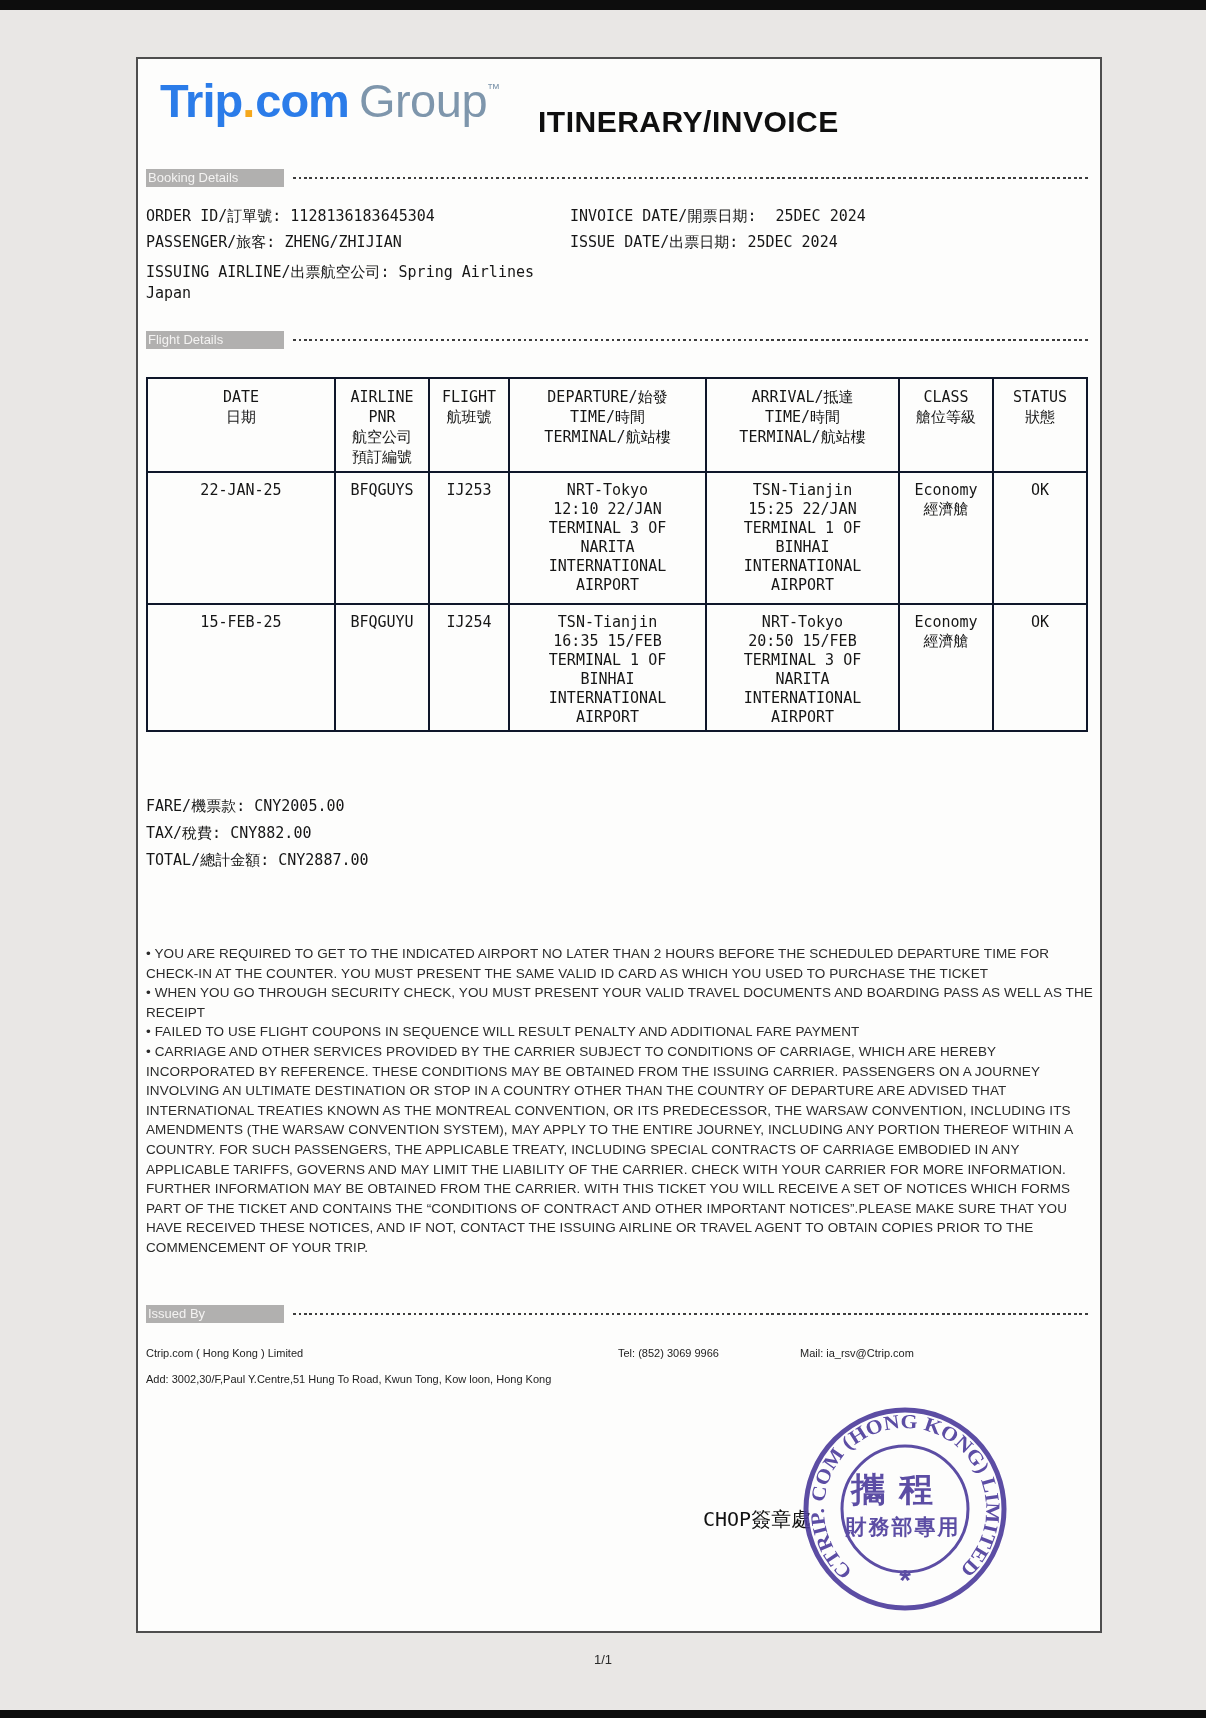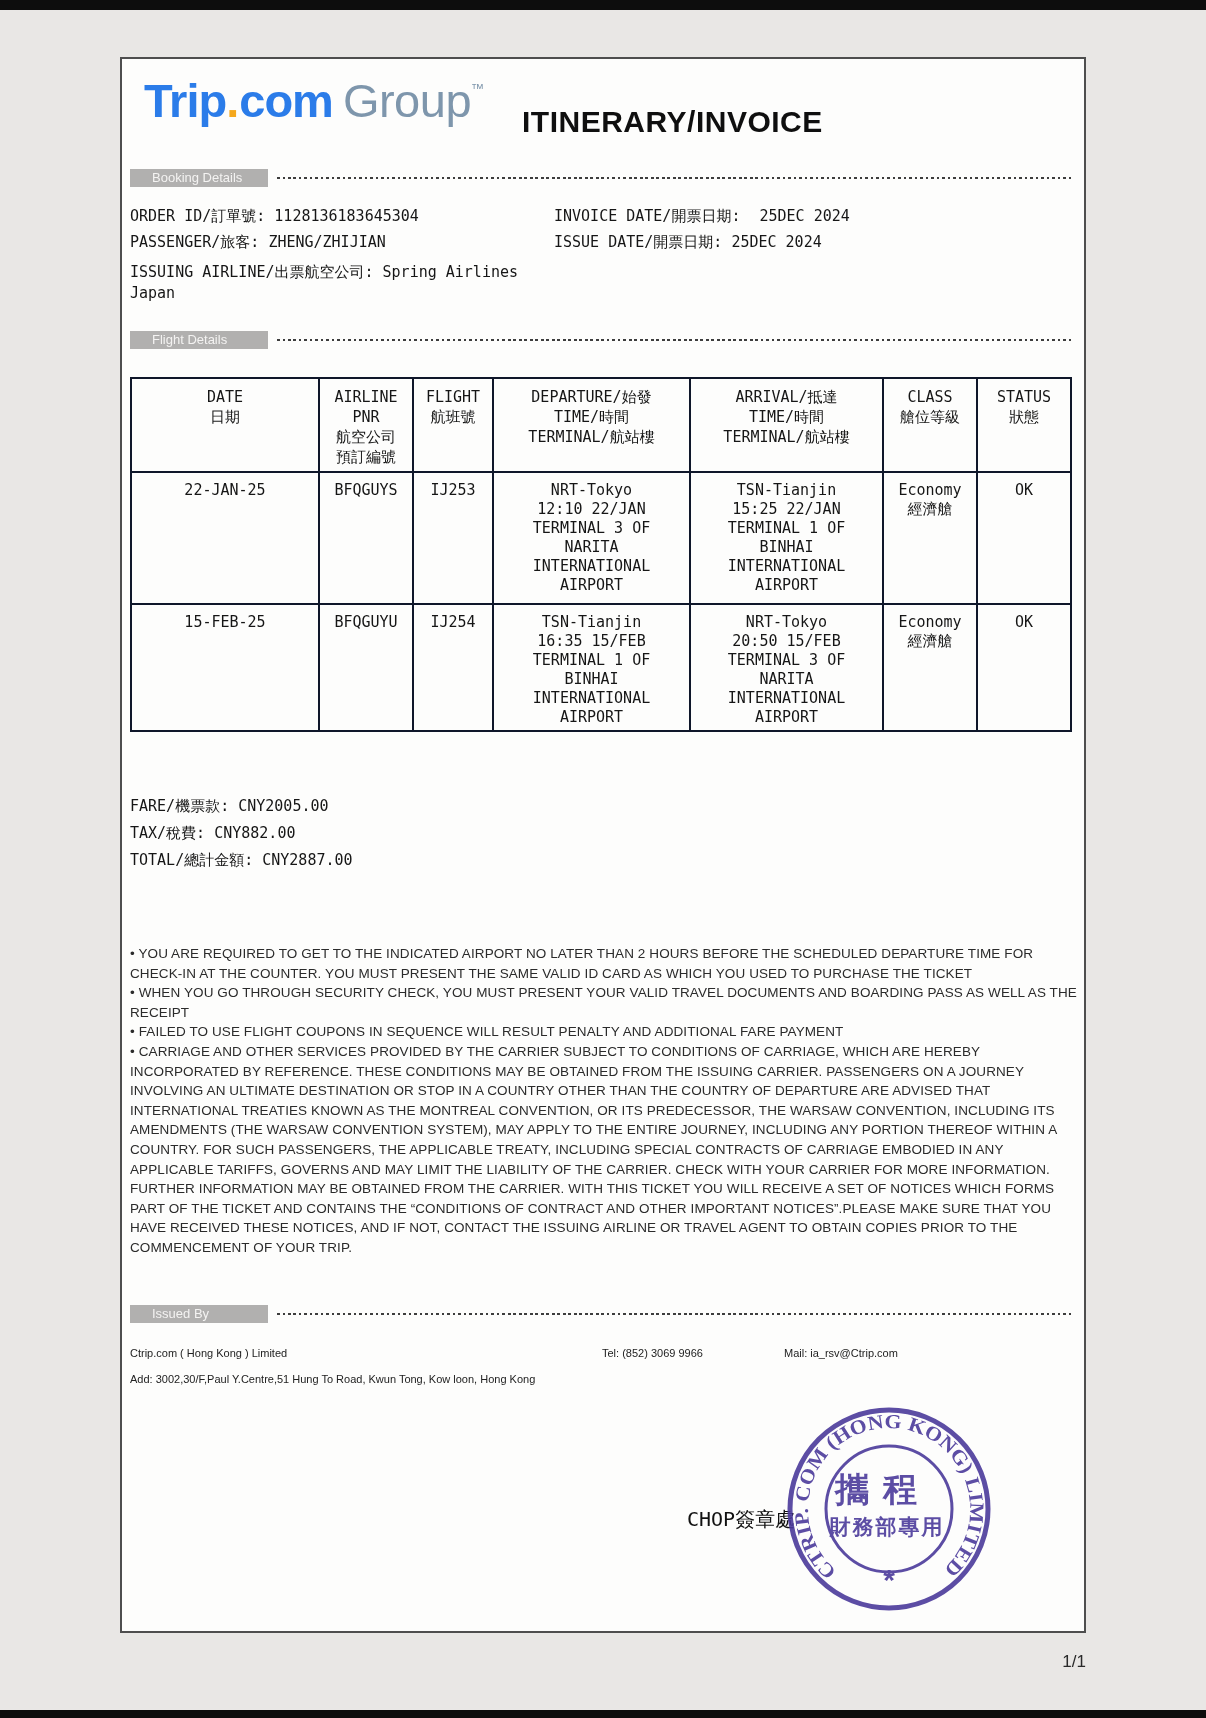--- a/index.html
+++ b/index.html
@@ -7,40 +7,40 @@
     width:1206px;height:1718px;position:relative;
     background:#e9e7e5;
     font-family:"Liberation Sans","DejaVu Sans",sans-serif;
     overflow:hidden;
   }
   .bar-top,.bar-bottom{position:absolute;left:0;width:1206px;background:#0d0d0d;}
   .bar-top{top:0;height:10px;}
   .bar-bottom{top:1710px;height:8px;}
 
   .page{
-    position:absolute;left:120px;top:57px;width:966px;height:1576px;
+    position:absolute;left:136px;top:57px;width:966px;height:1576px;
     background:#fdfdfc;border:2px solid #4e4e4e;box-sizing:border-box;
   }
 
   
   .logo{position:absolute;left:22px;top:16px;font-size:47px;line-height:1.1;white-space:nowrap;}
   .logo .trip,.logo .com{color:#2b7ce9;font-weight:800;letter-spacing:-1px;}
   .logo .dot{color:#f5a81c;font-weight:800;}
   .logo .group{color:#7e96ac;font-weight:400;margin-left:10px;letter-spacing:-0.5px;}
   .logo .tm{color:#7e96ac;font-size:13px;vertical-align:top;line-height:2.2;}
   .doc-title{
     position:absolute;left:400px;top:46px;font-size:30px;font-weight:700;
     color:#0f0f0f;letter-spacing:0.5px;white-space:nowrap;
   }
 
   
   .section-row{position:absolute;left:8px;right:10px;display:flex;align-items:center;gap:9px;}
   .section-chip{
     width:138px;height:18px;background:#b1b0af;color:#f4f3f2;
-    font-size:13px;line-height:18px;padding-left:22px;box-sizing:border-box;
+    font-size:13px;line-height:18px;padding-left:2px;box-sizing:border-box;
     white-space:nowrap;overflow:hidden;
   }
   .dotline{flex:1;height:2px;background:repeating-linear-gradient(90deg,#3d3d3d 0 2.5px,transparent 2.5px 5.5px);}
 
   .mono{font-family:"DejaVu Sans Mono","Liberation Mono",monospace;color:#161616;}
 
   
   .kv{position:absolute;font-size:15px;white-space:nowrap;}
   .airline-block{position:absolute;left:8px;top:203px;width:400px;font-size:15px;line-height:21px;white-space:normal;}
   .invoice-gap{margin-left:10px;}
@@ -69,22 +69,22 @@
     font-size:13.5px;line-height:19.6px;color:#2b2b2b;letter-spacing:0.1px;
   }
 
   
   .issued-line{position:absolute;font-size:11px;color:#222;white-space:nowrap;}
 
   .chop-label{position:absolute;left:565px;top:1447px;font-size:20px;color:#111;
     font-family:"DejaVu Sans Mono","Liberation Mono",monospace;white-space:nowrap;}
   .stamp{position:absolute;left:660px;top:1343px;opacity:0.9;}
 
-  .page-num{position:absolute;left:120px;top:1652px;width:966px;text-align:right;
-    font-size:17px;color:#2a2a2a;}
+  .page-num{position:absolute;left:120px;top:1652px;width:966px;text-align:center;
+    font-size:13px;color:#2a2a2a;}
 </style>
 </head>
 <body>
 
 <div class="bar-top"></div>
 
 <div class="page">
 
   <div class="logo">
     <span class="trip">Trip</span><span class="dot">.</span><span class="com">com</span><span class="group">Group</span><span class="tm">™</span>
@@ -102,21 +102,21 @@
   </div>
   <div class="kv mono" style="left:432px;top:148px">
     <span>INVOICE DATE/開票日期:</span>
     <span class="invoice-gap">25DEC 2024</span>
   </div>
   <div class="kv mono" style="left:8px;top:174px">
     <span>PASSENGER/旅客:</span>
     <span>ZHENG/ZHIJIAN</span>
   </div>
   <div class="kv mono" style="left:432px;top:174px">
-    <span>ISSUE DATE/開票日期:</span>
+    <span>ISSUE DATE/出票日期:</span>
     <span>25DEC 2024</span>
   </div>
   <div class="airline-block mono">
     <span>ISSUING AIRLINE/出票航空公司:</span>
     <span>Spring Airlines Japan</span>
   </div>
 
   <div class="section-row" style="top:272px">
     <div class="section-chip">Flight Details</div>
     <div class="dotline"></div>

